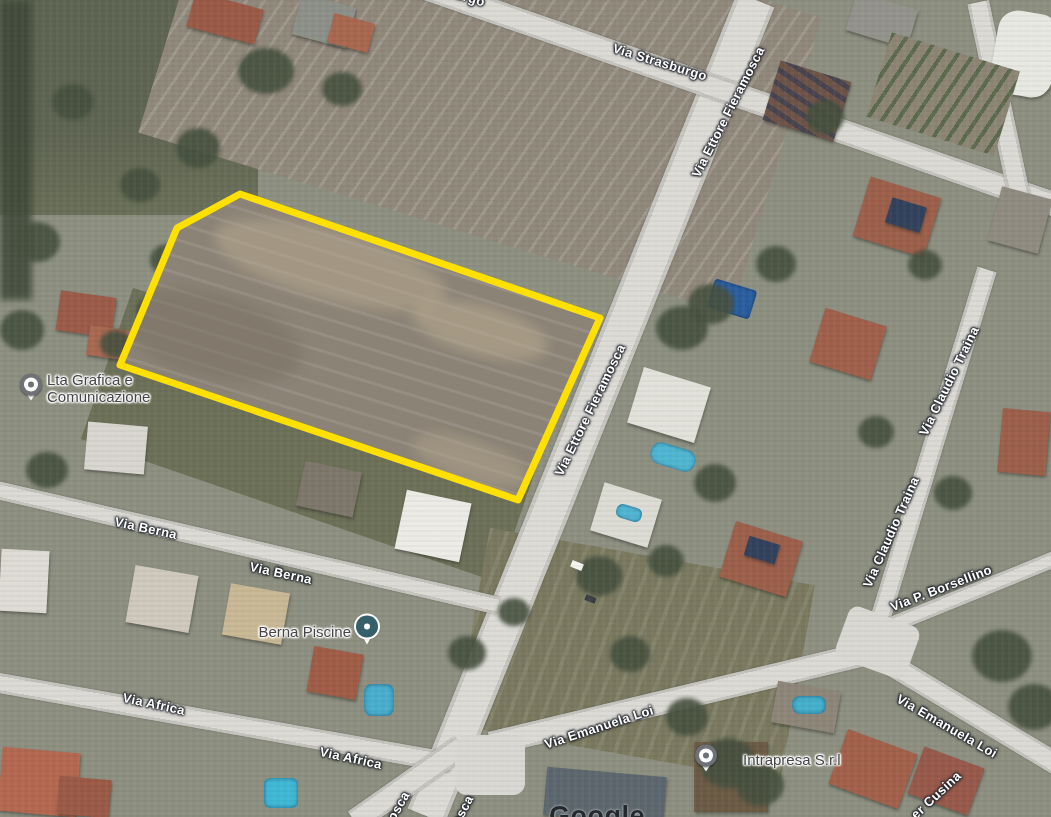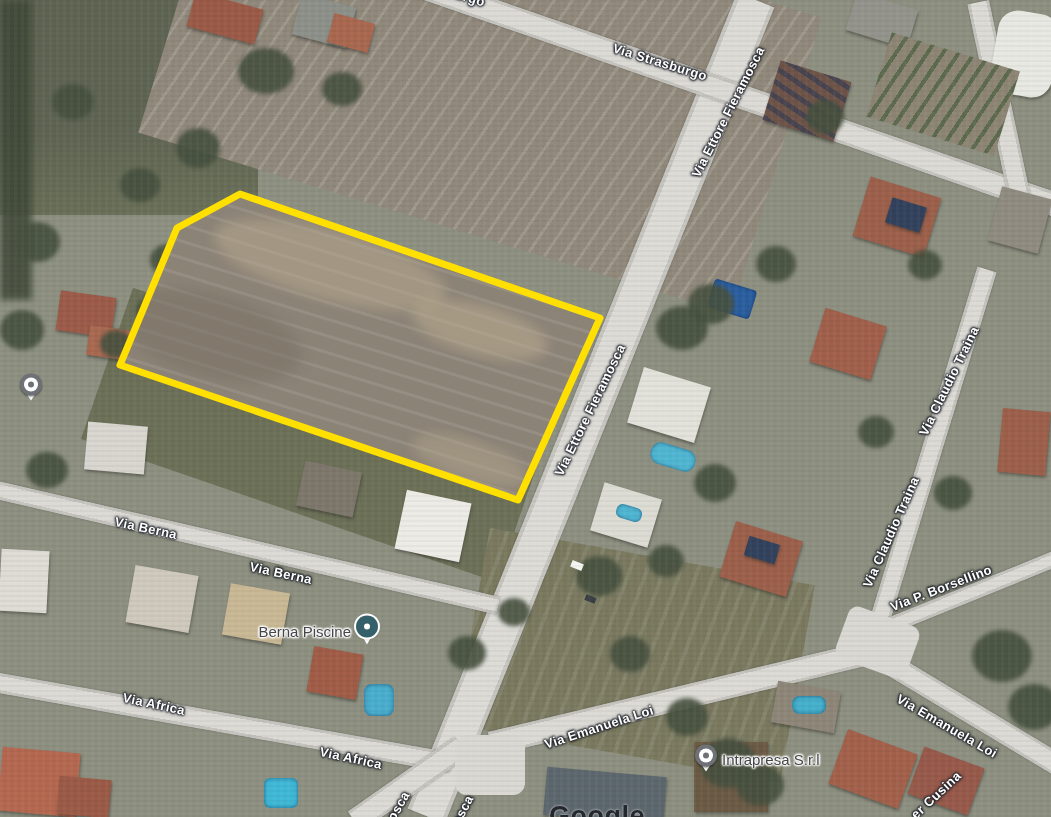--- a/index.html
+++ b/index.html
@@ -181,33 +181,37 @@
       <span class="road-label" style="left: 941px; top: 588px; transform: translate(-50%, -50%) rotate(-21deg);">Via P. Borsellino</span>
       <span class="road-label" style="left: 599px; top: 727px; transform: translate(-50%, -50%) rotate(-18deg);">Via Emanuela Loi</span>
       <span class="road-label" style="left: 947px; top: 726px; transform: translate(-50%, -50%) rotate(30deg);">Via Emanuela Loi</span>
       <span class="road-label" style="left: 936px; top: 795px; transform: translate(-50%, -50%) rotate(-43deg);">er Cusina</span>
       <div class="marker" style="left: 31px; top: 389px;">
         <i class="g-tail"></i>
         <i class="g-disc" style="background: rgb(110, 114, 119);"></i>
         <i class="g-ring"></i>
         <i class="g-dot" style="background: rgb(110, 114, 119);"></i>
       </div>
+      <div class="poi-text right" style="top: 389px; transform: translateY(-50%); left: 47px;">
+        <div>Lta Grafica e</div>
+        <div>Comunicazione</div>
+      </div>
       <div class="marker" style="left: 367px; top: 632px;">
         <i class="pin-tail"></i>
         <i class="pin-head" style="background: rgb(53, 96, 106);"></i>
         <i class="pin-dot"></i>
       </div>
       <div class="poi-text left" style="top: 632px; transform: translateY(-50%); right: 700px;">
         <div>Berna Piscine</div>
       </div>
       <div class="marker" style="left: 706px; top: 760px;">
         <i class="g-tail"></i>
         <i class="g-disc" style="background: rgb(110, 114, 119);"></i>
         <i class="g-ring"></i>
         <i class="g-dot" style="background: rgb(110, 114, 119);"></i>
       </div>
-      <div class="poi-text right" style="top: 760px; transform: translateY(-50%); left: 722px;">
+      <div class="poi-text right" style="top: 760px; transform: translateY(-50%); left: 743px;">
         <div>Intrapresa S.r.l</div>
       </div>
       <span id="watermark" style="left: 597px; top: 816px; transform: translate(-50%, -50%);">Google</span>
     </div>
 
 </div>
 
 </body></html>

